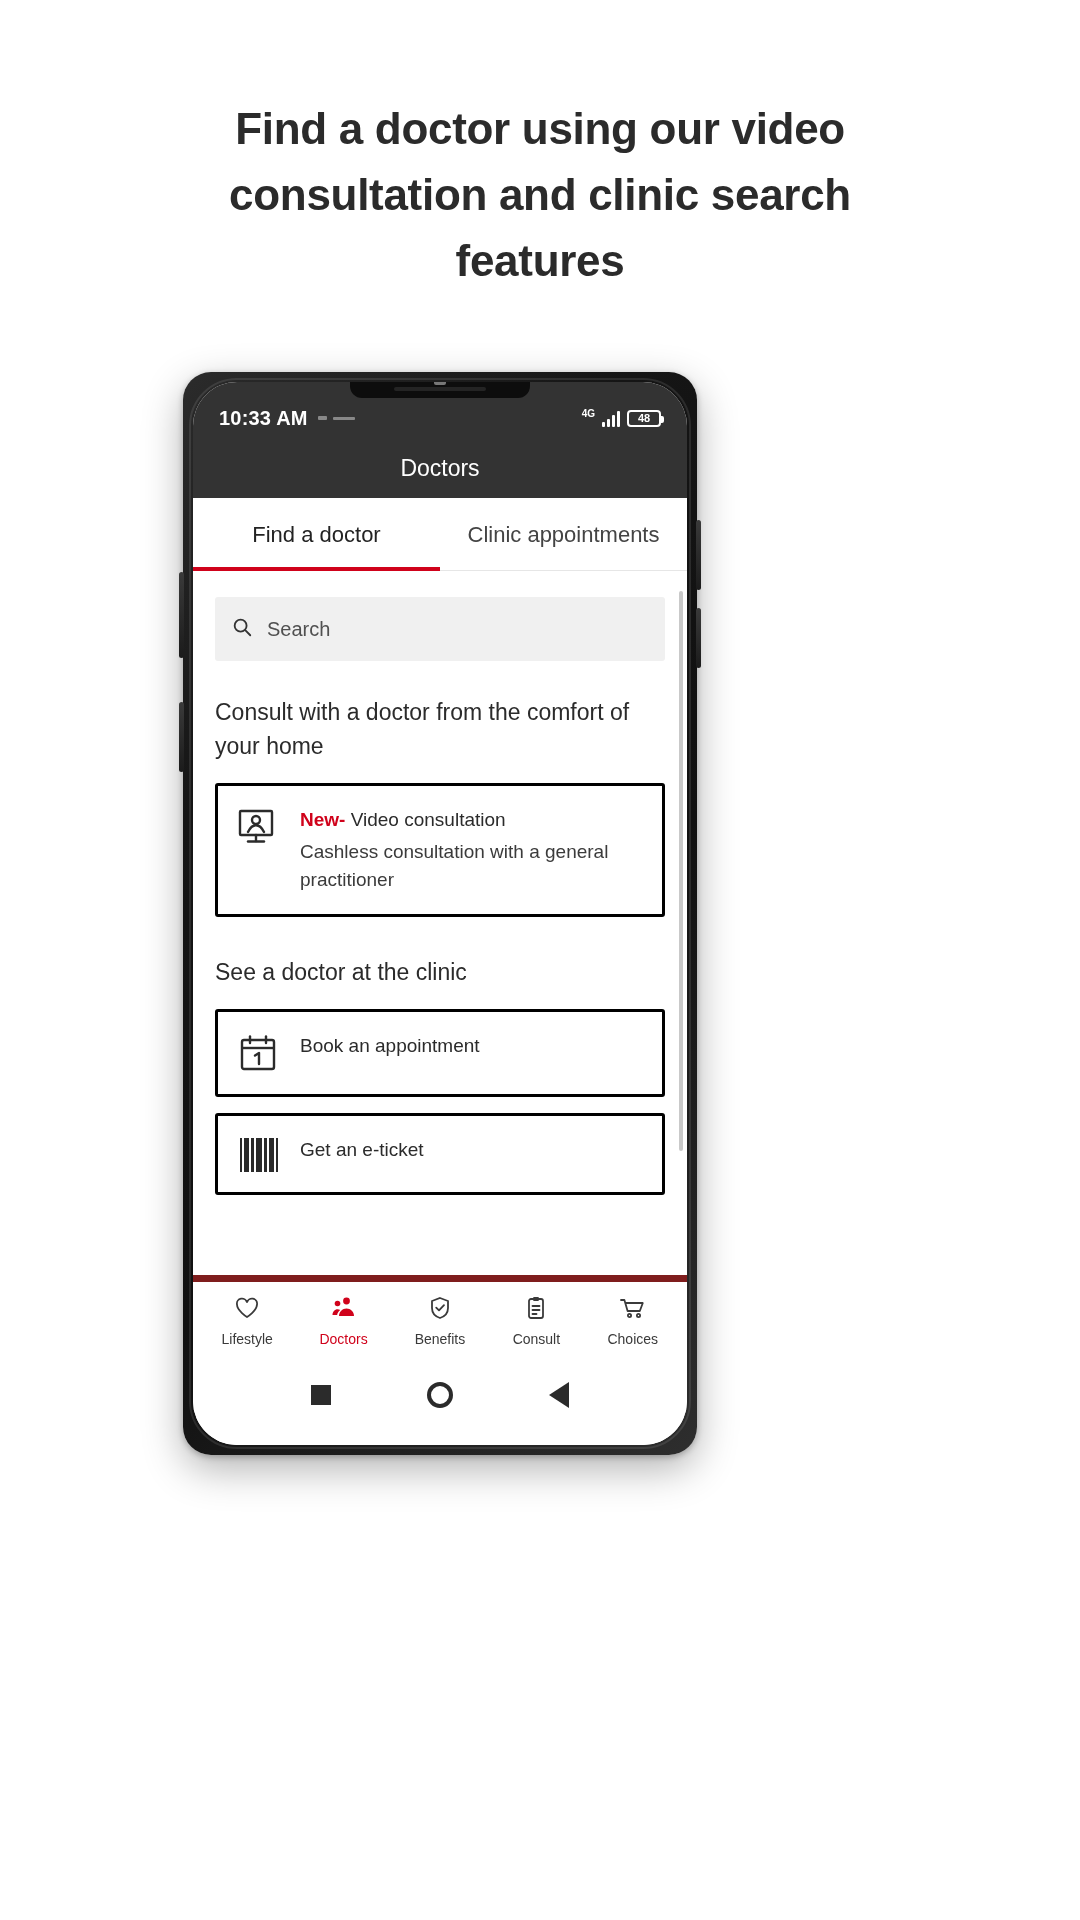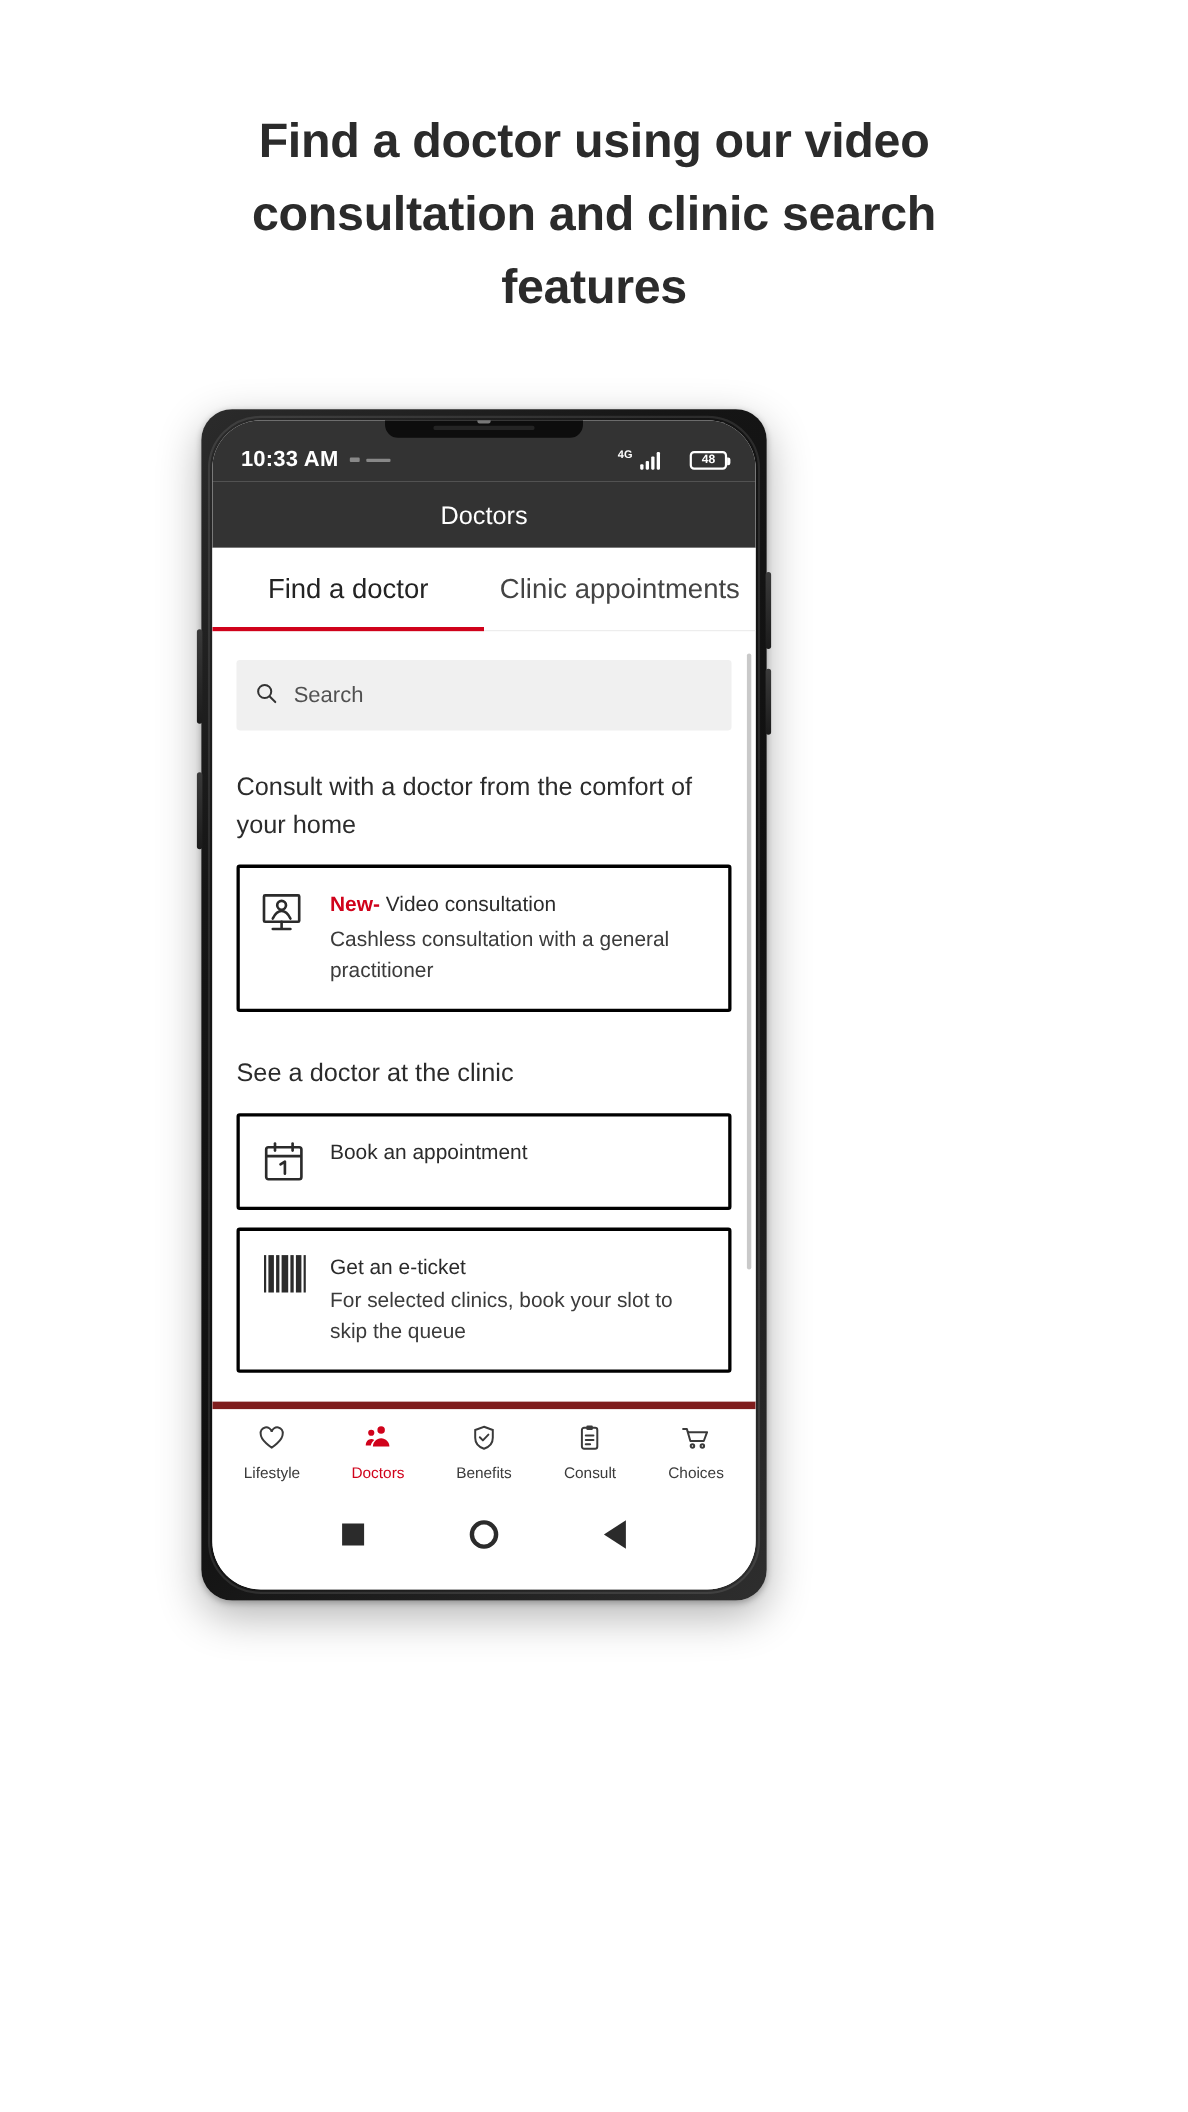--- a/index.html
+++ b/index.html
@@ -101,21 +101,21 @@
   .net-label { font-size:10px; font-weight:700; line-height:1; margin-bottom:9px; }
   .bars { display:flex; align-items:flex-end; gap:2px; height:17px; }
   .bars i { width:3px; background:#fff; border-radius:1px; display:block; }
   .bars i:nth-child(1){ height:5px; }
   .bars i:nth-child(2){ height:8px; }
   .bars i:nth-child(3){ height:12px; }
   .bars i:nth-child(4){ height:16px; }
   .battery {
     position:relative; width:34px; height:17px;
     border:2px solid #fff; border-radius:4px;
-    display:flex; align-items:center; justify-content:center;margin-left:20px;
+    display:flex; align-items:center; justify-content:center;
   }
   .battery::after {
     content:""; position:absolute; right:-5px; top:4px;
     width:3px; height:7px; background:#fff; border-radius:0 2px 2px 0;
   }
   .battery span { font-size:11px; font-weight:700; color:#fff; line-height:1; }
 
   
   .app-header {
     background:#333333; color:#fff;
@@ -126,21 +126,21 @@
 
   
   .tabs {
     display:flex; background:#fff; flex:0 0 auto;
     border-bottom:1px solid #e6e6e6;
     position:relative;
   }
   .tab {
     flex:1; text-align:center;
     padding:24px 0 22px 0;
-    font-size:25px; color:#444;
+    font-size:22px; color:#444;
     position:relative;
   }
   .tab.active { color:#232323; }
   .tab.active::after {
     content:""; position:absolute; left:0; right:0; bottom:-1px;
     height:4px; background:#d0021b;
   }
 
   
   .content {
@@ -321,21 +321,20 @@
                 <i style="width:5px"></i>
                 <i style="width:3px"></i>
                 <i style="width:6px"></i>
                 <i style="width:3px"></i>
                 <i style="width:5px"></i>
                 <i style="width:2px"></i>
             </span>
           </div>
           <div class="card-body">
             <div class="card-title">Get an e-ticket</div>
-            <div class="card-desc">For selected clinics, book your slot to skip the queue</div>
           </div>
         </div>
 
       </div>
 
       <div class="bottomnav">
 
         <div class="navitem">
           <span>
             <svg width="26" height="24" viewBox="0 0 26 24" fill="none" stroke="#3a3a3a" stroke-width="1.8">

